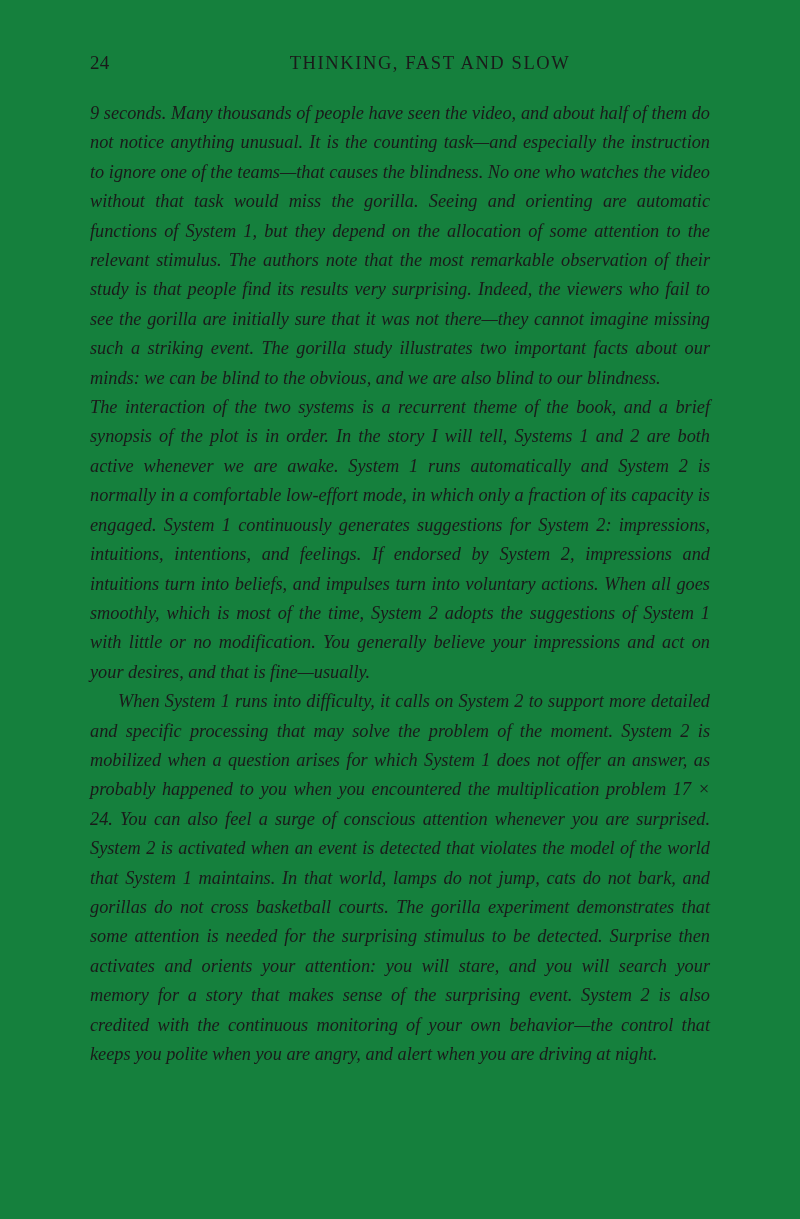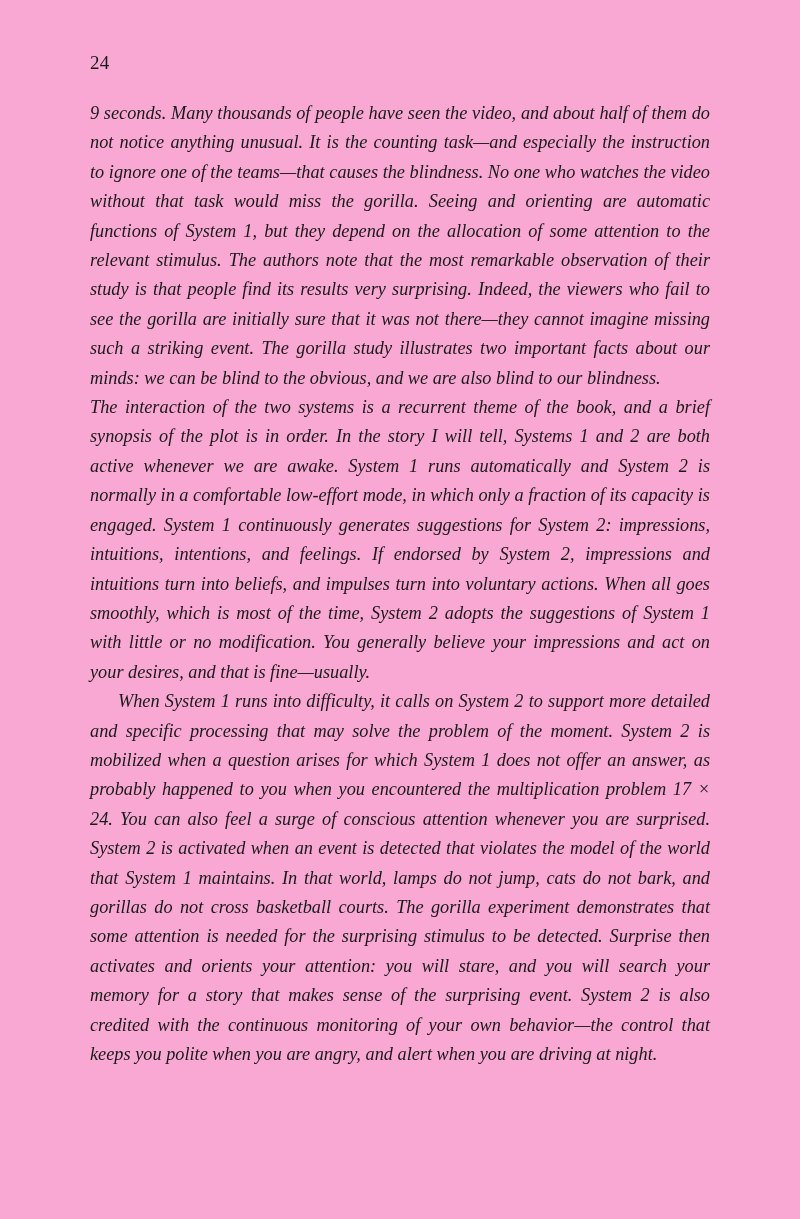--- a/index.html
+++ b/index.html
@@ -14,21 +14,21 @@
     color: #1a1a1a;
     position: relative;
     overflow: hidden;
   }
   .page {
     position: absolute;
     left: 0;
     top: 0;
     width: 800px;
     height: 1219px;
-    background: #f9a8d4;
+    background: #15803d;
   }
   .running-head {
     position: absolute;
     left: 90px;
     top: 52px;
     width: 620px;
     height: 26px;
     display: flex;
     align-items: baseline;
   }
@@ -74,20 +74,21 @@
     color: #1a1a1a;
   }
 </style>
 </head>
 <body>
 
 <div class="page">
 
   <div class="running-head">
     <span class="folio">24</span>
+    <span class="book-title">THINKING, FAST AND SLOW</span>
   </div>
 
   <div class="textblock">
 
     <p class="body">9 seconds. Many thousands of people have seen the video, and about half of them do not notice anything unusual. It is the counting task—and especially the instruction to ignore one of the teams—that causes the blindness. No one who watches the video without that task would miss the gorilla. Seeing and orienting are automatic functions of System 1, but they depend on the allocation of some attention to the relevant stimulus. The authors note that the most remarkable observation of their study is that people find its results very surprising. Indeed, the viewers who fail to see the gorilla are initially sure that it was not there—they cannot imagine missing such a striking event. The gorilla study illustrates two important facts about our minds: we can be blind to the obvious, and we are also blind to our blindness.</p>
 
 
     <p class="body">The interaction of the two systems is a recurrent theme of the book, and a brief synopsis of the plot is in order. In the story I will tell, Systems 1 and 2 are both active whenever we are awake. System 1 runs automatically and System 2 is normally in a comfortable low-effort mode, in which only a fraction of its capacity is engaged. System 1 continuously generates suggestions for System 2: impressions, intuitions, intentions, and feelings. If endorsed by System 2, impressions and intuitions turn into beliefs, and impulses turn into voluntary actions. When all goes smoothly, which is most of the time, System 2 adopts the suggestions of System 1 with little or no modification. You generally believe your impressions and act on your desires, and that is fine—usually.</p>
 
     <p class="body indent">When System 1 runs into difficulty, it calls on System 2 to support more detailed and specific processing that may solve the problem of the moment. System 2 is mobilized when a question arises for which System 1 does not offer an answer, as probably happened to you when you encountered the multiplication problem 17 × 24. You can also feel a surge of conscious attention whenever you are surprised. System 2 is activated when an event is detected that violates the model of the world that System 1 maintains. In that world, lamps do not jump, cats do not bark, and gorillas do not cross basketball courts. The gorilla experiment demonstrates that some attention is needed for the surprising stimulus to be detected. Surprise then activates and orients your attention: you will stare, and you will search your memory for a story that makes sense of the surprising event. System 2 is also credited with the continuous monitoring of your own behavior—the control that keeps you polite when you are angry, and alert when you are driving at night.</p>

